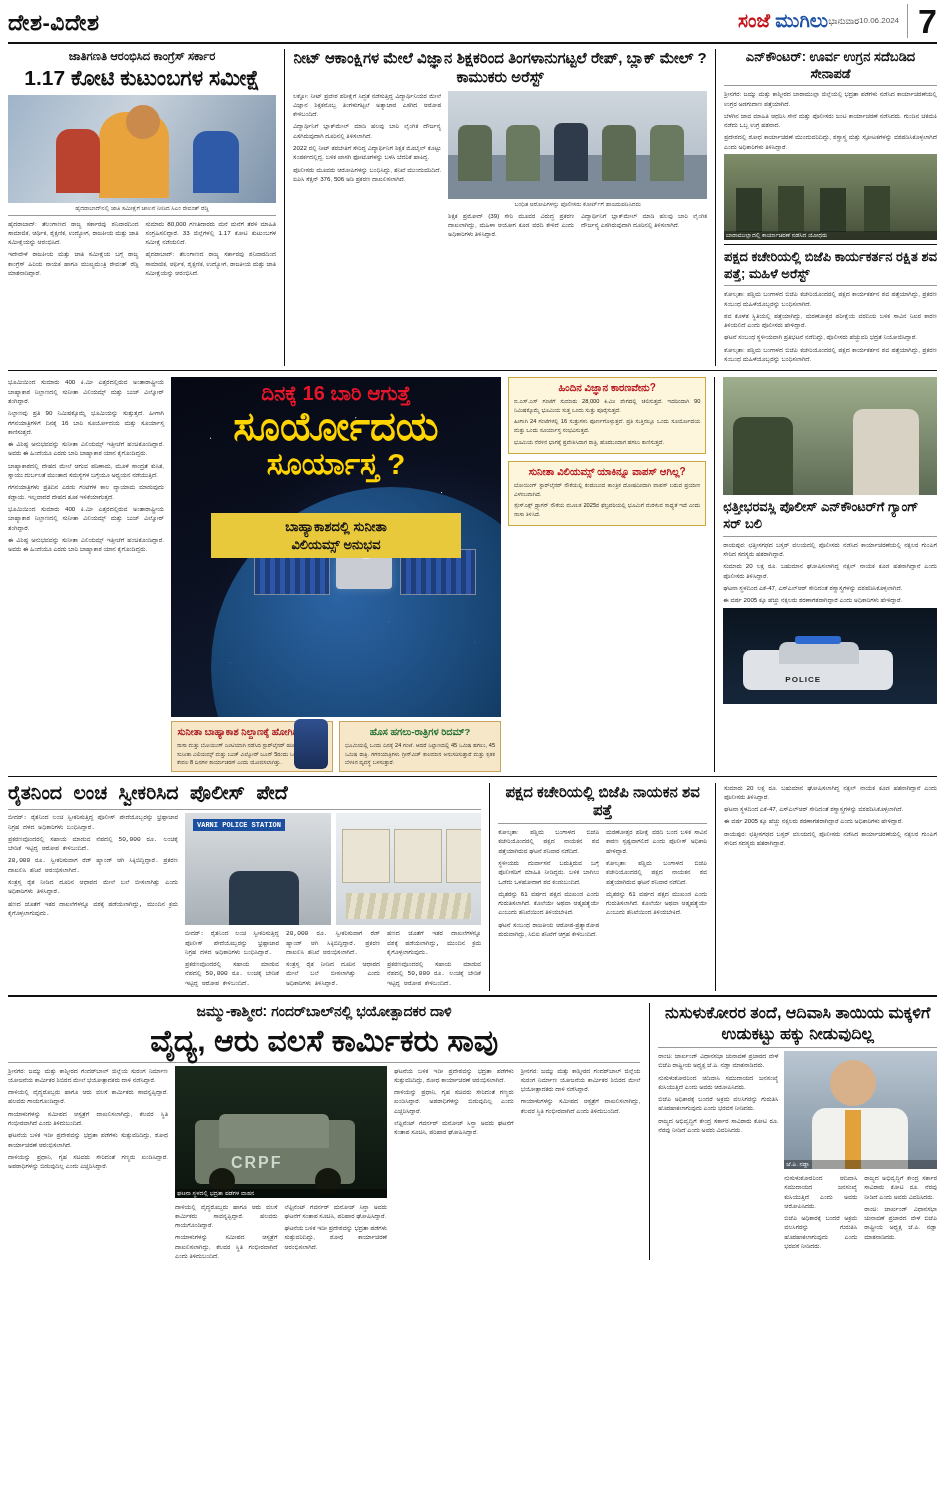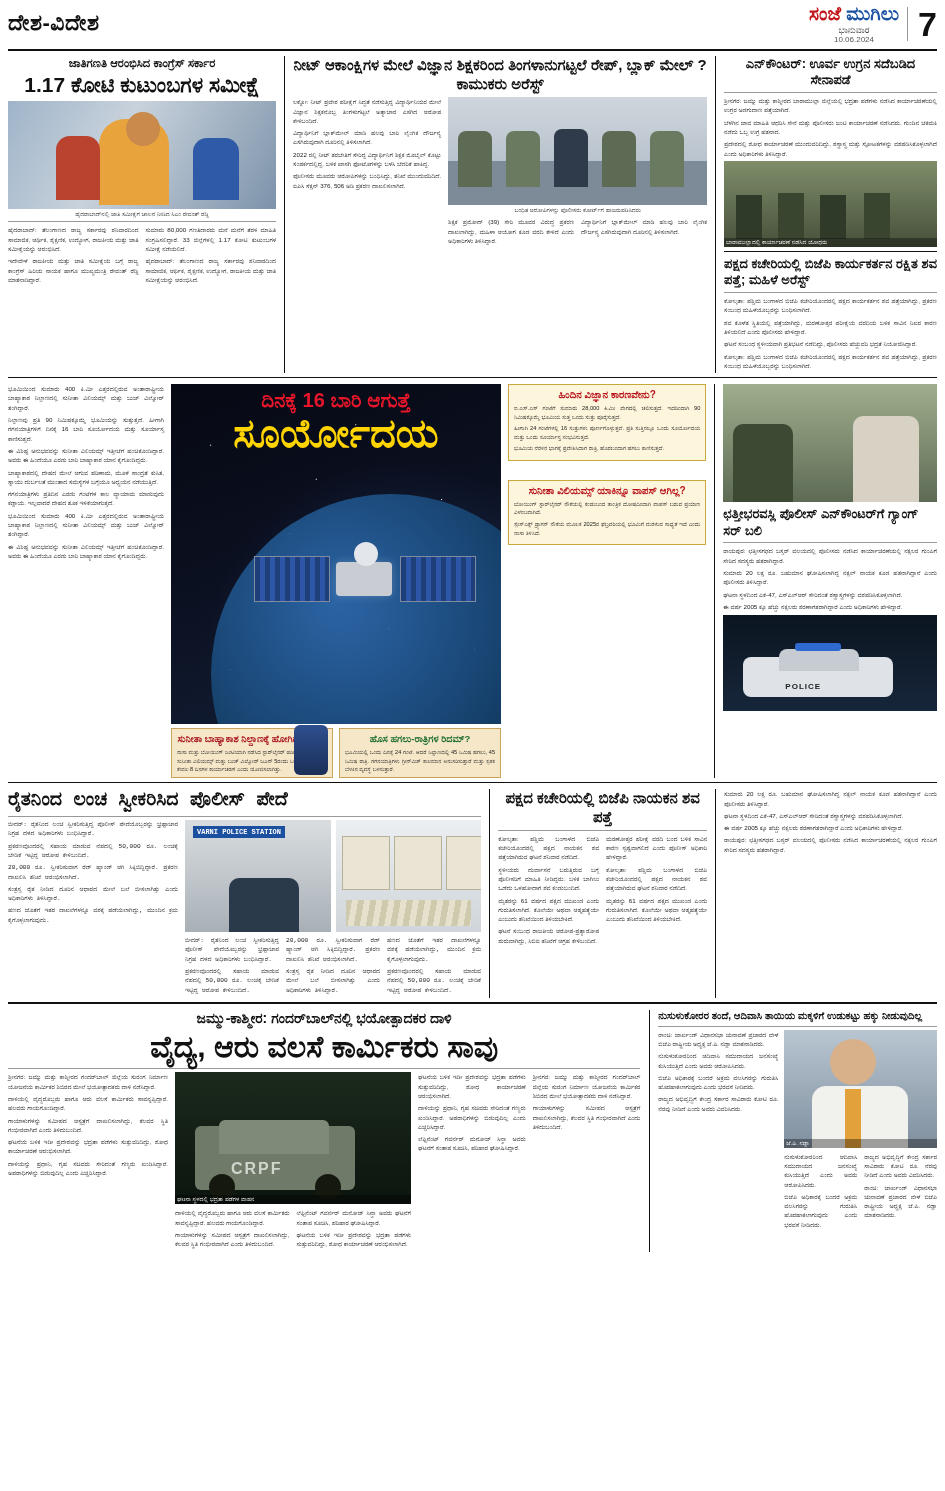--- a/index.html
+++ b/index.html
@@ -2,21 +2,21 @@
 <html><head>
 <meta charset="utf-8">
 <style>
   html,body{margin:0;padding:0;background:#ffffff;}
   body{width:945px;font-family:"Liberation Sans", sans-serif;color:#111;}
   .page{width:945px;min-height:1491px;position:relative;box-sizing:border-box;padding:4px 8px 8px 8px;}
   
   .masthead{display:flex;align-items:flex-start;justify-content:space-between;border-bottom:2px solid #111;padding-bottom:4px;}
   .mast-left{font-size:22px;font-weight:bold;letter-spacing:.5px;padding-top:6px;}
   .mast-right{display:flex;align-items:center;gap:8px;}
-  .brand{display:flex;flex-direction:column;align-items:center;line-height:1.05;}
+  .brand{display:flex;align-items:center;line-height:1.05;}
   .brand-top{font-size:19px;font-weight:bold;}
   .brand-top .b-red{color:#c3161c;}
   .brand-top .b-blue{color:#1b52a4;}
   .brand-sub{font-size:9px;color:#333;margin-top:2px;}
   .brand-date{font-size:8px;color:#555;margin-top:1px;}
   .pageno{font-size:34px;font-weight:bold;line-height:1;padding-left:10px;border-left:1px solid #999;}
   
   .rule{border-top:1px solid #111;margin:4px 0;}
   .thin{border-top:1px solid #999;margin:3px 0;}
   .kicker{font-size:11.5px;font-weight:bold;text-align:center;line-height:1.25;}
@@ -203,20 +203,25 @@
             <div class="earth"></div>
             <div class="sat">
               <div class="panel pl"></div>
               <div class="panel pr"></div>
               <div class="body1"></div>
               <div class="dish"></div>
             </div>
             <div style="position:absolute;left:6px;top:6px;right:6px;text-align:center;line-height:1.08;">
               <div class="ttl-red" style="font-size:20px">ದಿನಕ್ಕೆ 16 ಬಾರಿ ಆಗುತ್ತೆ</div>
               <div class="big-yellow" style="font-size:40px">ಸೂರ್ಯೋದಯ</div>
+              <div class="big-yellow" style="font-size:30px">ಸೂರ್ಯಾಸ್ತ ?</div>
+            </div>
+            <div style="position:absolute;left:40px;right:40px;top:136px;background:#e9c93c;color:#111;font-weight:bold;text-align:center;font-size:13px;padding:5px 4px;line-height:1.35;">
+              <div>ಬಾಹ್ಯಾಕಾಶದಲ್ಲಿ ಸುನೀತಾ</div>
+              <div>ವಿಲಿಯಮ್ಸ್ ಅನುಭವ</div>
             </div>
           </div>
           <div style="display:flex;gap:6px;margin-top:4px;">
             <div class="tanbox" style="width:50%;position:relative;">
               <h4>ಸುನೀತಾ ಬಾಹ್ಯಾಕಾಶ ನಿಲ್ದಾಣಕ್ಕೆ ಹೋಗಿದ್ದು ಹೇಗೆ?</h4>
               <div class="body" style="font-size:5.6px">ನಾಸಾ ಮತ್ತು ಬೋಯಿಂಗ್ ಜಂಟಿಯಾಗಿ ನಡೆಸಿದ ಸ್ಟಾರ್‌ಲೈನರ್ ಪರೀಕ್ಷಾರ್ಥ ಯಾನದಲ್ಲಿ ಸುನೀತಾ ವಿಲಿಯಮ್ಸ್ ಮತ್ತು ಬುಚ್ ವಿಲ್ಮೋರ್ ಜೂನ್ 5ರಂದು ನಿಲ್ದಾಣ ತಲುಪಿದ್ದರು. ಕೇವಲ 8 ದಿನಗಳ ಕಾರ್ಯಾಚರಣೆ ಎಂದು ಯೋಜಿಸಲಾಗಿತ್ತು.</div>
               <div style="position:absolute;right:4px;bottom:2px;width:34px;height:50px;background:linear-gradient(#2f4f8f,#1b2f58);border-radius:6px;"></div>
             </div>
             <div class="tanbox greenbox" style="width:50%">
               <h4>ಹೊಸ ಹಗಲು-ರಾತ್ರಿಗಳ ರಿದಮ್?</h4>
@@ -227,21 +232,21 @@
 
         <div style="flex:1">
           <div class="sidebox">
             <h4>ಹಿಂದಿನ ವಿಜ್ಞಾನ ಕಾರಣವೇನು?</h4>
             <div class="body" style="font-size:5.7px">
               <p>ಐ.ಎಸ್.ಎಸ್ ಗಂಟೆಗೆ ಸುಮಾರು 28,000 ಕಿ.ಮೀ ವೇಗದಲ್ಲಿ ಚಲಿಸುತ್ತದೆ. ಇದರಿಂದಾಗಿ 90 ನಿಮಿಷಕ್ಕೊಮ್ಮೆ ಭೂಮಿಯ ಸುತ್ತ ಒಂದು ಸುತ್ತು ಪೂರೈಸುತ್ತದೆ.</p>
               <p>ಹೀಗಾಗಿ 24 ಗಂಟೆಗಳಲ್ಲಿ 16 ಸುತ್ತುಗಳು ಪೂರ್ಣಗೊಳ್ಳುತ್ತವೆ. ಪ್ರತಿ ಸುತ್ತಿನಲ್ಲೂ ಒಂದು ಸೂರ್ಯೋದಯ ಮತ್ತು ಒಂದು ಸೂರ್ಯಾಸ್ತ ಸಂಭವಿಸುತ್ತದೆ.</p>
               <p>ಭೂಮಿಯ ನೆರಳಿನ ಭಾಗಕ್ಕೆ ಪ್ರವೇಶಿಸಿದಾಗ ರಾತ್ರಿ, ಹೊರಬಂದಾಗ ಹಗಲು ಕಾಣಿಸುತ್ತದೆ.</p>
             </div>
           </div>
-          <div class="sidebox" style="margin-top:19px">
+          <div class="sidebox" style="margin-top:7px">
             <h4>ಸುನೀತಾ ವಿಲಿಯಮ್ಸ್ ಯಾಕಿನ್ನೂ ವಾಪಸ್ ಆಗಿಲ್ಲ?</h4>
             <div class="body" style="font-size:5.7px">
               <p>ಬೋಯಿಂಗ್ ಸ್ಟಾರ್‌ಲೈನರ್ ನೌಕೆಯಲ್ಲಿ ಕಂಡುಬಂದ ತಾಂತ್ರಿಕ ದೋಷದಿಂದಾಗಿ ವಾಪಸ್ ಬರುವ ಪ್ರಯಾಣ ವಿಳಂಬವಾಗಿದೆ.</p>
               <p>ಸ್ಪೇಸ್‌ಎಕ್ಸ್ ಡ್ರ್ಯಾಗನ್ ನೌಕೆಯ ಮೂಲಕ 2025ರ ಫೆಬ್ರವರಿಯಲ್ಲಿ ಭೂಮಿಗೆ ಮರಳುವ ಸಾಧ್ಯತೆ ಇದೆ ಎಂದು ನಾಸಾ ತಿಳಿಸಿದೆ.</p>
             </div>
           </div>
         </div>
       </div>
     </div>
 
@@ -338,21 +343,21 @@
       <div class="headline-lg" style="font-size:30px;margin-top:2px">ವೈದ್ಯ, ಆರು ವಲಸೆ ಕಾರ್ಮಿಕರು ಸಾವು</div>
       <div class="thin"></div>
       <div style="display:flex;gap:7px;">
         <div style="width:160px" class="body">
           <p>ಶ್ರೀನಗರ: ಜಮ್ಮು ಮತ್ತು ಕಾಶ್ಮೀರದ ಗಂದರ್‌ಬಾಲ್ ಜಿಲ್ಲೆಯ ಸುರಂಗ ನಿರ್ಮಾಣ ಯೋಜನೆಯ ಕಾರ್ಮಿಕರ ಶಿಬಿರದ ಮೇಲೆ ಭಯೋತ್ಪಾದಕರು ದಾಳಿ ನಡೆಸಿದ್ದಾರೆ.</p>
           <p>ದಾಳಿಯಲ್ಲಿ ವೈದ್ಯರೊಬ್ಬರು ಹಾಗೂ ಆರು ವಲಸೆ ಕಾರ್ಮಿಕರು ಸಾವನ್ನಪ್ಪಿದ್ದಾರೆ. ಹಲವರು ಗಾಯಗೊಂಡಿದ್ದಾರೆ.</p>
           <p>ಗಾಯಾಳುಗಳನ್ನು ಸಮೀಪದ ಆಸ್ಪತ್ರೆಗೆ ದಾಖಲಿಸಲಾಗಿದ್ದು, ಕೆಲವರ ಸ್ಥಿತಿ ಗಂಭೀರವಾಗಿದೆ ಎಂದು ತಿಳಿದುಬಂದಿದೆ.</p>
           <p>ಘಟನೆಯ ಬಳಿಕ ಇಡೀ ಪ್ರದೇಶವನ್ನು ಭದ್ರತಾ ಪಡೆಗಳು ಸುತ್ತುವರಿದಿದ್ದು, ಶೋಧ ಕಾರ್ಯಾಚರಣೆ ಆರಂಭಿಸಲಾಗಿದೆ.</p>
           <p>ದಾಳಿಯನ್ನು ಪ್ರಧಾನಿ, ಗೃಹ ಸಚಿವರು ಸೇರಿದಂತೆ ಗಣ್ಯರು ಖಂಡಿಸಿದ್ದಾರೆ. ಅಪರಾಧಿಗಳನ್ನು ಬಿಡುವುದಿಲ್ಲ ಎಂದು ಎಚ್ಚರಿಸಿದ್ದಾರೆ.</p>
         </div>
-        <div style="width:236px">
+        <div style="width:212px">
           <div class="photo" style="height:132px;background:linear-gradient(#1b2a1d,#0c140e);">
             <div style="position:absolute;left:20px;bottom:14px;width:160px;height:64px;background:#6f7a69;border-radius:6px;"></div>
             <div style="position:absolute;left:44px;bottom:50px;width:110px;height:34px;background:#7f8a78;border-radius:6px 6px 0 0;"></div>
             <div style="position:absolute;left:56px;bottom:26px;color:#cfd6cc;font-size:16px;font-weight:bold;letter-spacing:2px;">CRPF</div>
             <div style="position:absolute;left:34px;bottom:4px;width:26px;height:26px;border-radius:50%;background:#15180f;"></div>
             <div style="position:absolute;left:140px;bottom:4px;width:26px;height:26px;border-radius:50%;background:#15180f;"></div>
             <div class="cap">ಘಟನಾ ಸ್ಥಳದಲ್ಲಿ ಭದ್ರತಾ ಪಡೆಗಳ ವಾಹನ</div>
           </div>
           <div class="body col2" style="margin-top:4px">
             <p>ದಾಳಿಯಲ್ಲಿ ವೈದ್ಯರೊಬ್ಬರು ಹಾಗೂ ಆರು ವಲಸೆ ಕಾರ್ಮಿಕರು ಸಾವನ್ನಪ್ಪಿದ್ದಾರೆ. ಹಲವರು ಗಾಯಗೊಂಡಿದ್ದಾರೆ.</p>
@@ -365,21 +370,21 @@
           <p>ಘಟನೆಯ ಬಳಿಕ ಇಡೀ ಪ್ರದೇಶವನ್ನು ಭದ್ರತಾ ಪಡೆಗಳು ಸುತ್ತುವರಿದಿದ್ದು, ಶೋಧ ಕಾರ್ಯಾಚರಣೆ ಆರಂಭಿಸಲಾಗಿದೆ.</p>
           <p>ದಾಳಿಯನ್ನು ಪ್ರಧಾನಿ, ಗೃಹ ಸಚಿವರು ಸೇರಿದಂತೆ ಗಣ್ಯರು ಖಂಡಿಸಿದ್ದಾರೆ. ಅಪರಾಧಿಗಳನ್ನು ಬಿಡುವುದಿಲ್ಲ ಎಂದು ಎಚ್ಚರಿಸಿದ್ದಾರೆ.</p>
           <p>ಲೆಫ್ಟಿನೆಂಟ್ ಗವರ್ನರ್ ಮನೋಜ್ ಸಿನ್ಹಾ ಅವರು ಘಟನೆಗೆ ಸಂತಾಪ ಸೂಚಿಸಿ, ಪರಿಹಾರ ಘೋಷಿಸಿದ್ದಾರೆ.</p>
           <p>ಶ್ರೀನಗರ: ಜಮ್ಮು ಮತ್ತು ಕಾಶ್ಮೀರದ ಗಂದರ್‌ಬಾಲ್ ಜಿಲ್ಲೆಯ ಸುರಂಗ ನಿರ್ಮಾಣ ಯೋಜನೆಯ ಕಾರ್ಮಿಕರ ಶಿಬಿರದ ಮೇಲೆ ಭಯೋತ್ಪಾದಕರು ದಾಳಿ ನಡೆಸಿದ್ದಾರೆ.</p>
           <p>ಗಾಯಾಳುಗಳನ್ನು ಸಮೀಪದ ಆಸ್ಪತ್ರೆಗೆ ದಾಖಲಿಸಲಾಗಿದ್ದು, ಕೆಲವರ ಸ್ಥಿತಿ ಗಂಭೀರವಾಗಿದೆ ಎಂದು ತಿಳಿದುಬಂದಿದೆ.</p>
         </div>
       </div>
     </div>
 
     <div class="l2 sep" style="padding-left:8px">
-      <div class="headline-sm" style="text-align:left;font-size:10px">ನುಸುಳುಕೋರರ ತಂದೆ, ಆದಿವಾಸಿ ತಾಯಿಯ ಮಕ್ಕಳಿಗೆ ಉಡುಕಟ್ಟು ಹಕ್ಕು ನೀಡುವುದಿಲ್ಲ</div>
+      <div class="headline-sm" style="text-align:center;font-size:16px">ನುಸುಳುಕೋರರ ತಂದೆ, ಆದಿವಾಸಿ ತಾಯಿಯ ಮಕ್ಕಳಿಗೆ ಉಡುಕಟ್ಟು ಹಕ್ಕು ನೀಡುವುದಿಲ್ಲ</div>
       <div class="thin"></div>
       <div style="display:flex;gap:6px;">
         <div style="width:120px" class="body">
           <p>ರಾಂಚಿ: ಜಾರ್ಖಂಡ್ ವಿಧಾನಸಭಾ ಚುನಾವಣೆ ಪ್ರಚಾರದ ವೇಳೆ ಬಿಜೆಪಿ ರಾಷ್ಟ್ರೀಯ ಅಧ್ಯಕ್ಷ ಜೆ.ಪಿ. ನಡ್ಡಾ ಮಾತನಾಡಿದರು.</p>
           <p>ನುಸುಳುಕೋರರಿಂದ ಆದಿವಾಸಿ ಸಮುದಾಯದ ಜನಸಂಖ್ಯೆ ಕುಸಿಯುತ್ತಿದೆ ಎಂದು ಅವರು ಆರೋಪಿಸಿದರು.</p>
           <p>ಬಿಜೆಪಿ ಅಧಿಕಾರಕ್ಕೆ ಬಂದರೆ ಅಕ್ರಮ ವಲಸಿಗರನ್ನು ಗುರುತಿಸಿ ಹೊರಹಾಕಲಾಗುವುದು ಎಂದು ಭರವಸೆ ನೀಡಿದರು.</p>
           <p>ರಾಜ್ಯದ ಅಭಿವೃದ್ಧಿಗೆ ಕೇಂದ್ರ ಸರ್ಕಾರ ಸಾವಿರಾರು ಕೋಟಿ ರೂ. ನೆರವು ನೀಡಿದೆ ಎಂದು ಅವರು ವಿವರಿಸಿದರು.</p>
         </div>
         <div style="flex:1">
           <div class="photo" style="height:118px;background:linear-gradient(#b9c6d2,#7f8f9e);">

